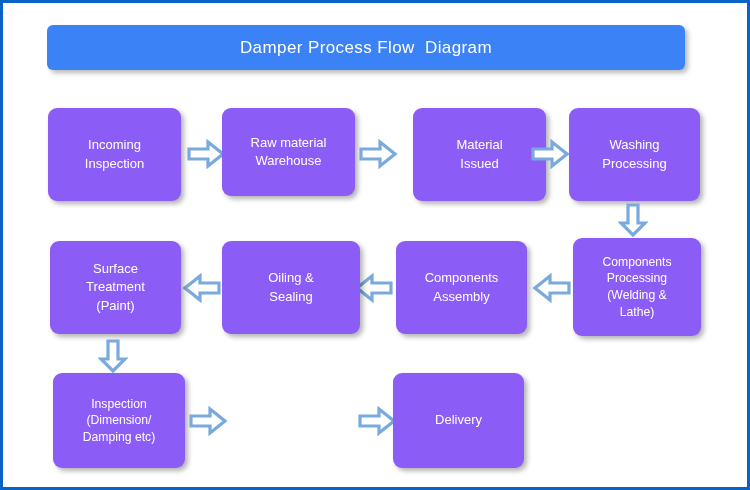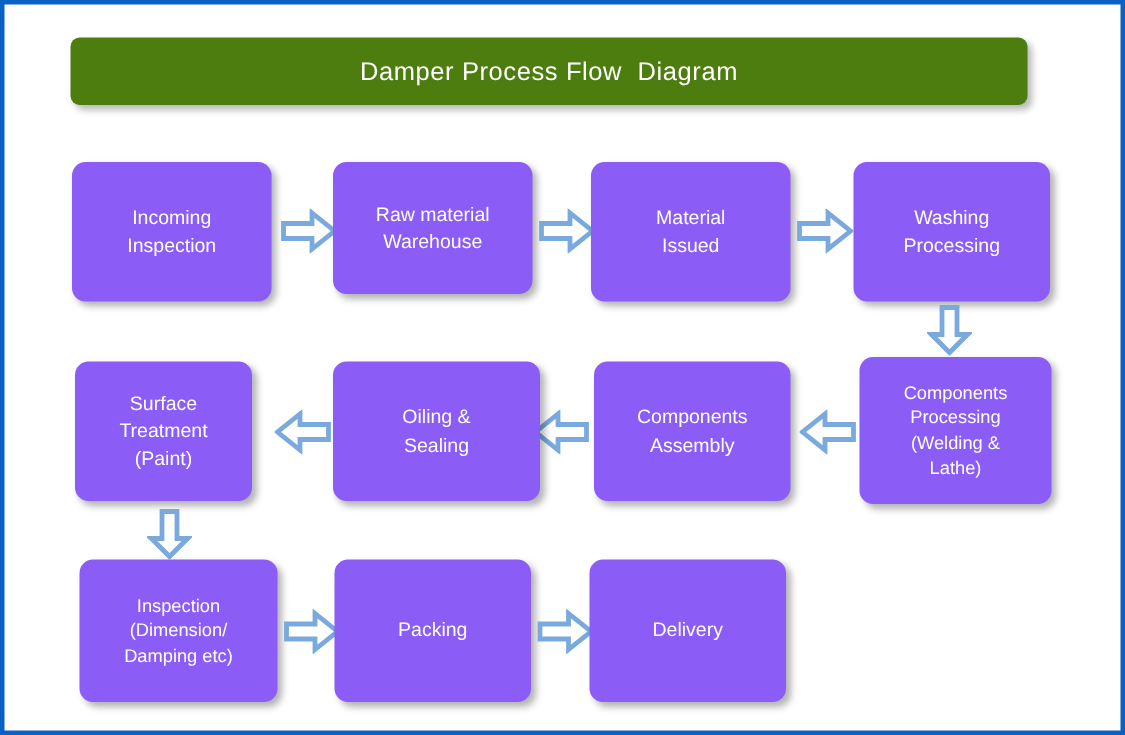--- a/index.html
+++ b/index.html
@@ -22,21 +22,21 @@
     overflow: hidden;
   }
 
   
   .title-banner {
     position: absolute;
     left: 44px;
     top: 22px;
     width: 638px;
     height: 45px;
-    background: #4d7c0f;
+    background: #3b82f6;
     border-radius: 6px;
     box-shadow: 3px 3px 5px rgba(0,0,0,0.28);
     display: flex;
     align-items: center;
     justify-content: center;
   }
   .title-text {
     color: #ffffff;
     font-size: 17px;
     letter-spacing: 0.4px;
@@ -105,21 +105,21 @@
     <span class="node-label">Raw material
 Warehouse</span>
   </div>
 
   <div class="arrow" style="left:356px; top:136px; width:38px; height:30px;">
     <svg viewBox="0 0 38 30" width="38" height="30" aria-hidden="true">
       <polygon class="shaft" points="2,10 21,10 21,3 36,15 21,27 21,20 2,20"></polygon>
     </svg>
   </div>
 
-  <div class="node" style="left:391px; top:105px; width:133px; height:93px;">
+  <div class="node" style="left:410px; top:105px; width:133px; height:93px;">
     <span class="node-label">Material
 Issued</span>
   </div>
 
   <div class="arrow" style="left:528px; top:136px; width:38px; height:30px;">
     <svg viewBox="0 0 38 30" width="38" height="30" aria-hidden="true">
       <polygon class="shaft" points="2,10 21,10 21,3 36,15 21,27 21,20 2,20"></polygon>
     </svg>
   </div>
 
@@ -162,21 +162,21 @@
     <span class="node-label">Oiling &amp;
 Sealing</span>
   </div>
 
   <div class="arrow" style="left:180px; top:270px; width:38px; height:30px;">
     <svg viewBox="0 0 38 30" width="38" height="30" aria-hidden="true">
       <polygon class="shaft" points="36,10 17,10 17,3 2,15 17,27 17,20 36,20"></polygon>
     </svg>
   </div>
 
-  <div class="node" style="left:47px; top:238px; width:118px; height:93px;">
+  <div class="node" style="left:47px; top:238px; width:131px; height:93px;">
     <span class="node-label">Surface
 Treatment
 (Paint)</span>
   </div>
 
   <div class="arrow" style="left:95px; top:336px; width:30px; height:34px;">
     <svg viewBox="0 0 30 34" width="30" height="34" aria-hidden="true">
       <polygon class="shaft" points="10,2 20,2 20,20 27,20 15,32 3,20 10,20"></polygon>
     </svg>
   </div>
@@ -186,23 +186,20 @@
 (Dimension/
 Damping etc)</span>
   </div>
 
   <div class="arrow" style="left:186px; top:403px; width:38px; height:30px;">
     <svg viewBox="0 0 38 30" width="38" height="30" aria-hidden="true">
       <polygon class="shaft" points="2,10 21,10 21,3 36,15 21,27 21,20 2,20"></polygon>
     </svg>
   </div>
 
-  <div class="node" style="left:220px; top:370px; width:131px; height:95px;">
-    <span class="node-label">Packing</span>
-  </div>
 
   <div class="arrow" style="left:355px; top:403px; width:38px; height:30px;">
     <svg viewBox="0 0 38 30" width="38" height="30" aria-hidden="true">
       <polygon class="shaft" points="2,10 21,10 21,3 36,15 21,27 21,20 2,20"></polygon>
     </svg>
   </div>
 
   <div class="node" style="left:390px; top:370px; width:131px; height:95px;">
     <span class="node-label">Delivery</span>
   </div>

